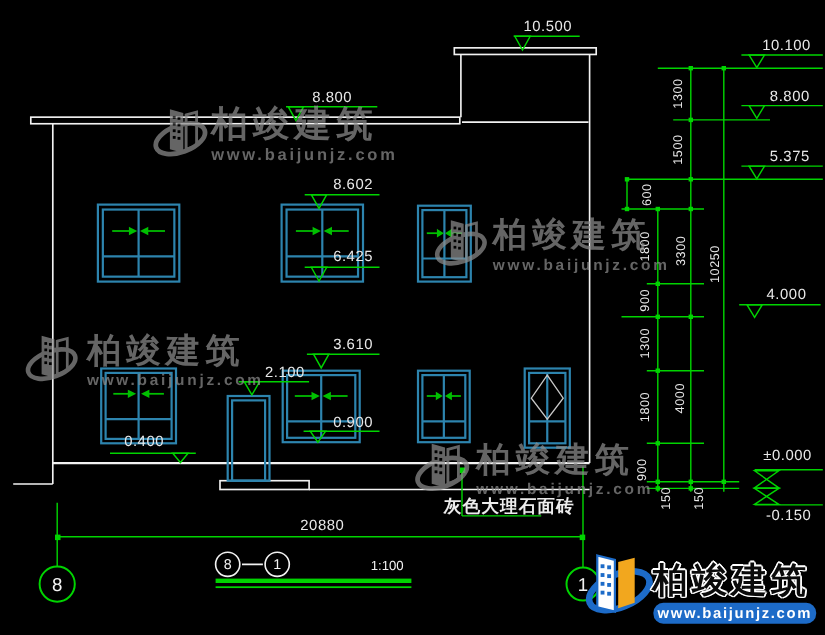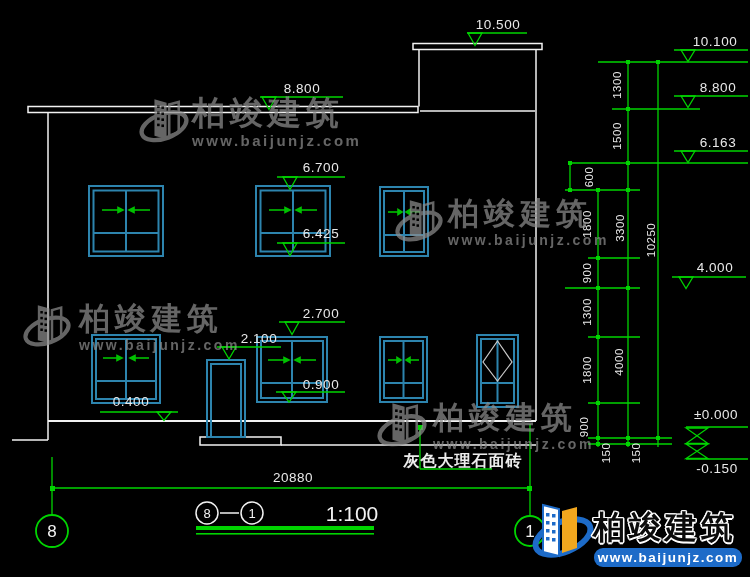--- a/index.html
+++ b/index.html
@@ -9,21 +9,21 @@
   .lbl{position:absolute;color:#e8e8e8;white-space:nowrap;transform:translate(-50%,-50%);
        font-size:13px;letter-spacing:.5px;}
   .lbl.rot{transform:translate(-50%,-50%) rotate(-90deg);font-size:11.5px;}
   .lbl.big{font-size:13.5px;}
   .wm{position:absolute;color:#8d8d8d;opacity:.72;}
   .wm .brand{font-weight:bold;letter-spacing:5px;line-height:1;}
   .wm .site{font-weight:bold;letter-spacing:2.5px;line-height:1;margin-top:4px;}
   .wm-ic{position:absolute;color:#8d8d8d;opacity:.72;}
   .title-name{position:absolute;color:#f2f2f2;font-weight:bold;font-size:23px;letter-spacing:3px;
               transform:translate(-50%,-50%);}
-  .title-scale{position:absolute;color:#f2f2f2;font-size:21px;transform:translate(-50%,-50%);}
+  .title-scale{position:absolute;color:#f2f2f2;font-size:12px;transform:translate(-50%,-50%);}
   .title-circ-num{position:absolute;color:#f2f2f2;font-size:13px;transform:translate(-50%,-50%);}
   .bubble-num{position:absolute;color:#f2f2f2;font-size:17px;transform:translate(-50%,-50%);}
   .subtitle{position:absolute;color:#e8e8e8;font-size:12px;font-weight:bold;letter-spacing:1px;
             transform:translate(-50%,-50%);}
   .note{position:absolute;color:#ececec;font-size:16px;font-weight:bold;letter-spacing:1px;
         transform:translate(-50%,-50%);}
   .logo-brand{position:absolute;color:#0b0b0b;font-weight:bold;font-size:32px;letter-spacing:4px;
        text-shadow:-1.5px 0 #fff,1.5px 0 #fff,0 -1.5px #fff,0 1.5px #fff,
                    -1px -1px #fff,1px 1px #fff,-1px 1px #fff,1px -1px #fff;}
   .logo-bar{position:absolute;background:#1d6bc8;border-radius:9px;color:#fff;font-weight:bold;
@@ -253,30 +253,30 @@
         <rect x="546" y="529" width="3.5" height="3.5"></rect>
           <rect x="552" y="530" width="3.5" height="3.5"></rect>
         <rect x="546" y="537" width="3.5" height="3.5"></rect>
           <rect x="552" y="538" width="3.5" height="3.5"></rect>
       </g>
     </g>
   </svg>
 
   <div class="lbl big" style="left:498px;top:24px">10.500</div>
   <div class="lbl big" style="left:302px;top:88px">8.800</div>
-  <div class="lbl big" style="left:321px;top:167px">6.700</div>
+  <div class="lbl big" style="left:321px;top:167px">8.602</div>
   <div class="lbl big" style="left:321px;top:233px">6.425</div>
-  <div class="lbl big" style="left:321px;top:313px">2.700</div>
+  <div class="lbl big" style="left:321px;top:313px">3.610</div>
   <div class="lbl big" style="left:259px;top:338px">2.100</div>
   <div class="lbl big" style="left:321px;top:384px">0.900</div>
   <div class="lbl big" style="left:131px;top:401px">0.400</div>
 
   <div class="lbl big" style="left:715px;top:41px">10.100</div>
   <div class="lbl big" style="left:718px;top:87px">8.800</div>
-  <div class="lbl big" style="left:718px;top:142px">6.163</div>
+  <div class="lbl big" style="left:718px;top:142px">5.375</div>
   <div class="lbl big" style="left:715px;top:267px">4.000</div>
   <div class="lbl big" style="left:716px;top:414px">±0.000</div>
   <div class="lbl big" style="left:717px;top:468px">-0.150</div>
 
   <div class="lbl rot" style="left:617px;top:85px">1300</div>
   <div class="lbl rot" style="left:617px;top:136px">1500</div>
   <div class="lbl rot" style="left:589px;top:177px">600</div>
   <div class="lbl rot" style="left:587px;top:224px">1800</div>
   <div class="lbl rot" style="left:587px;top:273px">900</div>
   <div class="lbl rot" style="left:587px;top:312px">1300</div>

